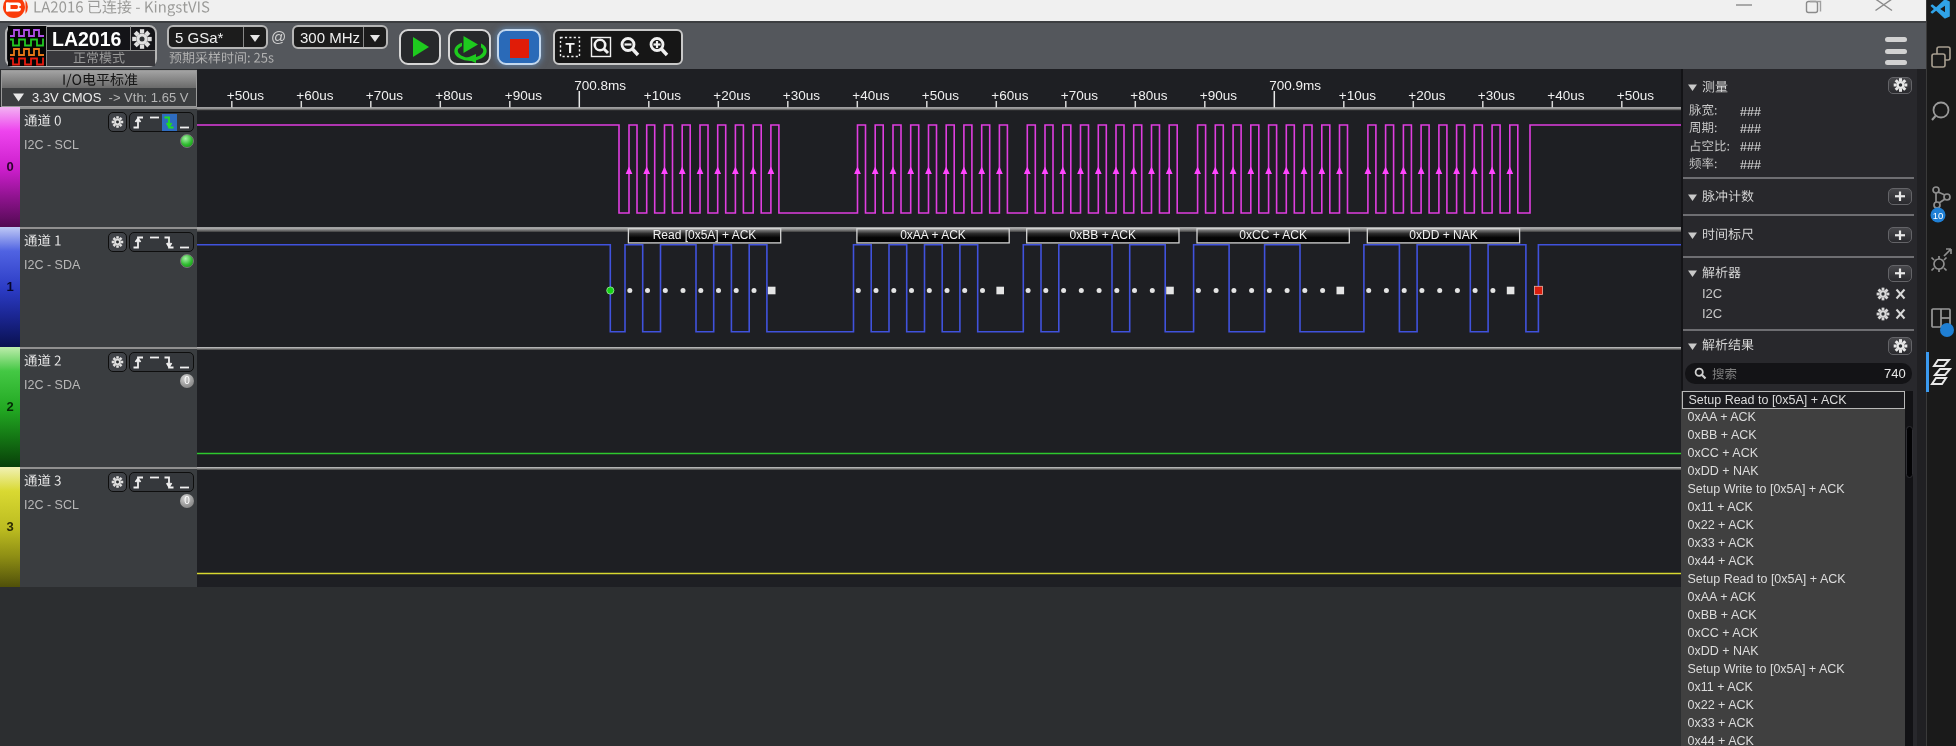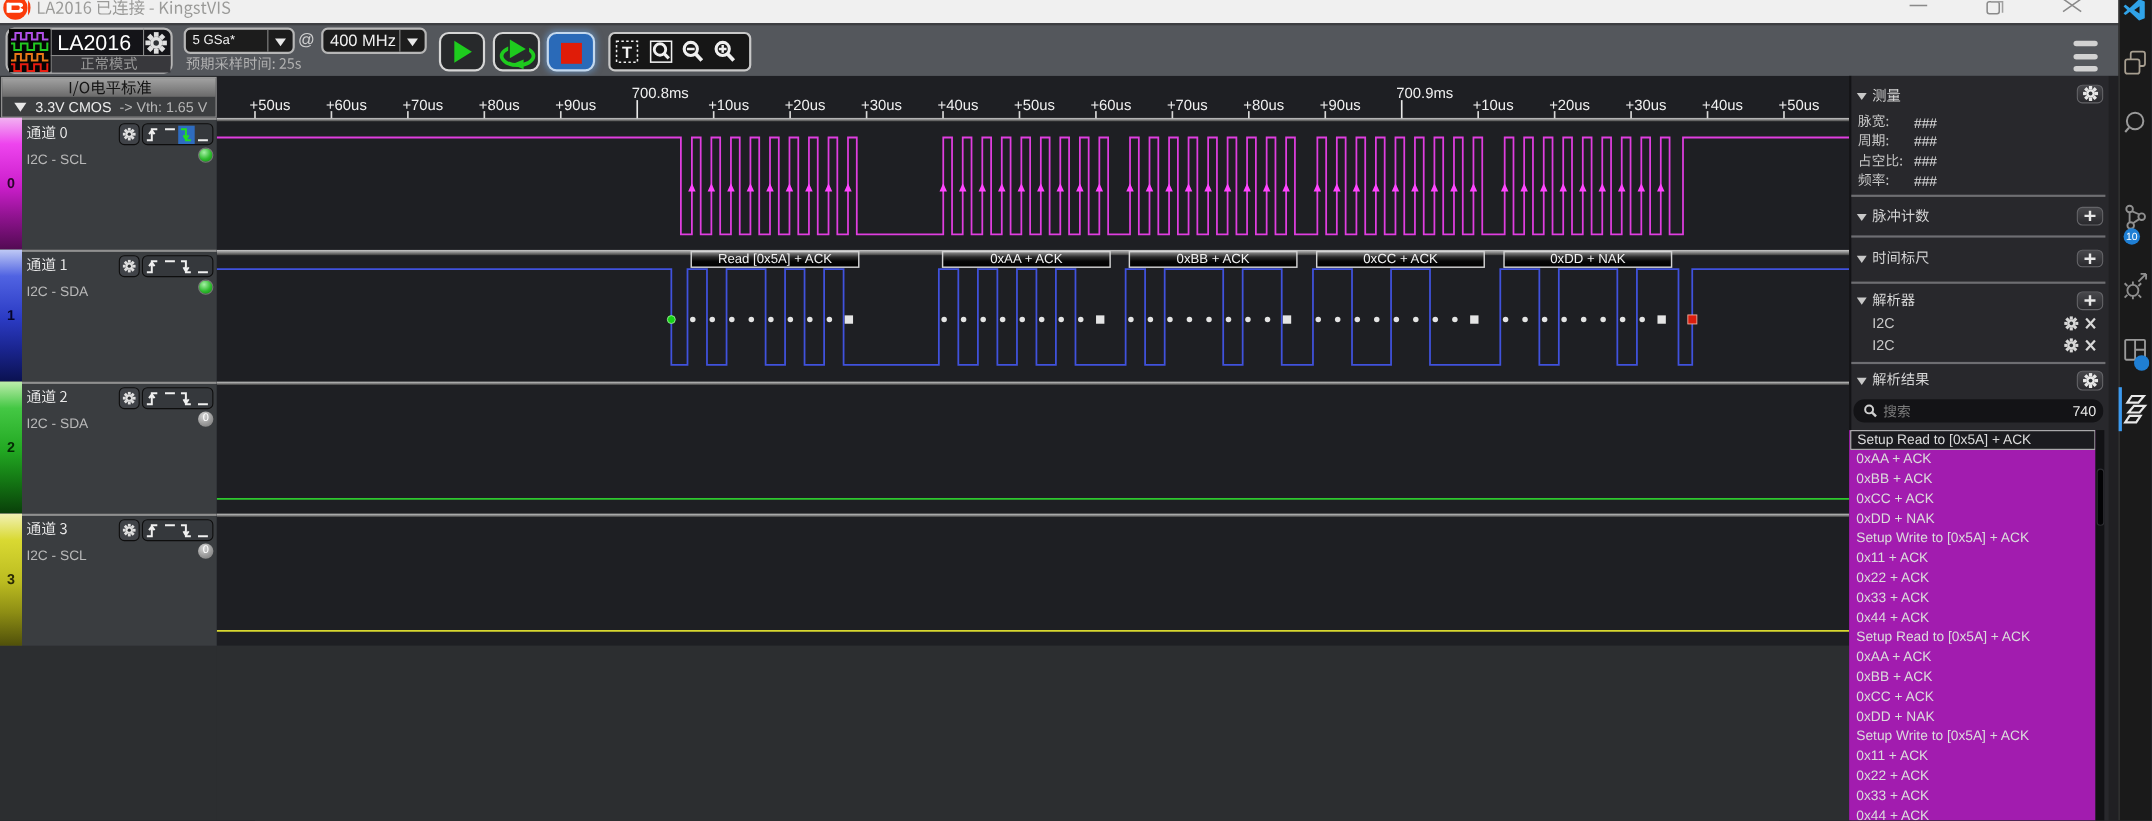--- a/index.html
+++ b/index.html
@@ -27,44 +27,44 @@
 <div class="abs" style="left:130px;top:26px;width:1px;height:24px;background:#8a8a8a"></div>
 <svg class="abs" style="left:8px;top:26px" width="38" height="40" viewBox="0 0 38 40">
 <rect width="38" height="40" fill="#050505"></rect>
 <g fill="none" stroke-width="1.8">
 <path d="M2 10 h4 v-6 h5 v6 h5 v-6 h5 v6 h5 v-6 h5 v6 h5" stroke="#b050e8"></path>
 <path d="M2 13.5 h3 v6 h6 v-6 h6 v6 h6 v-6 h6 v6 h6 v-6 h1" stroke="#22c822"></path>
 <path d="M2 29 h4 v-6 h5 v6 h5 v-6 h5 v6 h5 v-6 h5 v6 h5" stroke="#e87818"></path>
 <path d="M2 32.5 h3 v6 h6 v-6 h6 v6 h6 v-6 h6 v6 h6 v-6 h1" stroke="#e81c10"></path>
 </g>
   </svg>
-<div class="abs" style="left:52px;top:28px;width:80px;height:22px;color:#fff;font-size:19.5px;font-weight:normal">LA2016</div>
+<div class="abs" style="left:52px;top:28px;width:80px;height:22px;color:#fff;font-size:19.5px;font-weight:bold">LA2016</div>
 <svg class="abs" style="left:131px;top:29px" width="22" height="20" viewBox="0 0 22 20">
     <g fill="#e0e0e0">
       <rect x="16.4" y="7.9" width="4.3" height="4.3" transform="rotate(0 18.6 10.0)"></rect>
       <rect x="14.2" y="13.2" width="4.3" height="4.3" transform="rotate(45 16.3 15.3)"></rect>
       <rect x="8.9" y="15.4" width="4.3" height="4.3" transform="rotate(90 11.0 17.6)"></rect>
       <rect x="3.5" y="13.2" width="4.3" height="4.3" transform="rotate(135 5.7 15.3)"></rect>
       <rect x="1.3" y="7.9" width="4.3" height="4.3" transform="rotate(180 3.4 10.0)"></rect>
       <rect x="3.5" y="2.5" width="4.3" height="4.3" transform="rotate(225 5.7 4.7)"></rect>
       <rect x="8.9" y="0.3" width="4.3" height="4.3" transform="rotate(270 11.0 2.4)"></rect>
       <rect x="14.2" y="2.5" width="4.3" height="4.3" transform="rotate(315 16.3 4.7)"></rect>
       <circle cx="11" cy="10" r="5.6"></circle>
     </g>
     <circle cx="11" cy="10" r="2.5" fill="#2e3134"></circle>
   </svg>
 <div class="abs" style="left:167px;top:25px;width:101px;height:24px;background:#1c1c1c;border:2px solid #b6b6b6;border-radius:6px"></div>
-<div class="abs" style="left:175px;top:29px;color:#f0f0f0;font-size:12px">5 GSa*</div>
+<div class="abs" style="left:175px;top:29px;color:#f0f0f0;font-size:15px">5 GSa*</div>
 <div class="abs" style="left:243px;top:27px;width:1px;height:20px;background:#888"></div>
 <svg class="abs" style="left:248px;top:33px" width="14" height="10">
     <path d="M2 2 L12 2 L7 9 Z" fill="#e8e8e8"></path>
   </svg>
 <div class="abs" style="left:271px;top:28px;color:#d0d0d0;font-size:15px">@</div>
 <div class="abs" style="left:292px;top:25px;width:96px;height:24px;background:#1c1c1c;border:2px solid #b6b6b6;border-radius:6px"></div>
-<div class="abs" style="left:300px;top:29px;color:#f0f0f0;font-size:15px">400 MHz</div>
+<div class="abs" style="left:300px;top:29px;color:#f0f0f0;font-size:15px">300 MHz</div>
 <div class="abs" style="left:363px;top:27px;width:1px;height:20px;background:#888"></div>
 <svg class="abs" style="left:368px;top:33px" width="14" height="10">
     <path d="M2 2 L12 2 L7 9 Z" fill="#e8e8e8"></path>
   </svg>
 <div class="abs" style="left:399px;top:29px;width:42px;height:36px;background:#27292b;border:2px solid #d6d6d6;border-radius:9px"></div>
 <svg class="abs" style="left:411px;top:36px" width="20" height="22">
     <path d="M2 1 L18 11 L2 21 Z" fill="#1ecb1e"></path>
   </svg>
 <div class="abs" style="left:448px;top:29px;width:43px;height:36px;background:#27292b;border:2px solid #d6d6d6;border-radius:9px"></div>
 <svg class="abs" style="left:452px;top:32px" width="37" height="31" viewBox="0 0 37 31">
@@ -477,21 +477,21 @@
       <circle cx="11" cy="10" r="5.8"></circle>
     </g>
     <circle cx="11" cy="10" r="2.6" fill="#2e3134"></circle>
   </svg>
 <div class="abs" style="left:1685px;top:363px;width:227px;height:20.5px;background:#131316;border-radius:10px"></div>
 <svg class="abs" style="left:1694px;top:367px" width="13" height="13">
     <circle cx="5.2" cy="5.2" r="3.6" fill="none" stroke="#cfcfcf" stroke-width="1.8"></circle>
     <line x1="7.8" y1="7.8" x2="11.5" y2="11.5" stroke="#cfcfcf" stroke-width="2.2"></line>
   </svg>
 <div class="abs" style="left:1884px;top:366px;font-size:13px;color:#e8e8e8">740</div>
-<div class="abs" style="left:1681px;top:390.5px;width:224px;height:355.5px;background:#a21caf;overflow:hidden">
+<div class="abs" style="left:1681px;top:390.5px;width:224px;height:355.5px;background:#404040;overflow:hidden">
     <div style="position:absolute;left:0.5px;top:0px;width:223px;height:18px;border:1px solid #b8b8b8;background:#1b1b1f;color:#dcdcdc;font-size:12.5px;line-height:17px;padding-left:6px;white-space:nowrap">Setup Read to [0x5A] + ACK</div>
     <div style="position:absolute;left:0.5px;top:18px;width:223px;height:18px;color:#dcdcdc;font-size:12.5px;line-height:17px;padding-left:6px;white-space:nowrap">0xAA + ACK</div>
     <div style="position:absolute;left:0.5px;top:36px;width:223px;height:18px;color:#dcdcdc;font-size:12.5px;line-height:17px;padding-left:6px;white-space:nowrap">0xBB + ACK</div>
     <div style="position:absolute;left:0.5px;top:54px;width:223px;height:18px;color:#dcdcdc;font-size:12.5px;line-height:17px;padding-left:6px;white-space:nowrap">0xCC + ACK</div>
     <div style="position:absolute;left:0.5px;top:72px;width:223px;height:18px;color:#dcdcdc;font-size:12.5px;line-height:17px;padding-left:6px;white-space:nowrap">0xDD + NAK</div>
     <div style="position:absolute;left:0.5px;top:90px;width:223px;height:18px;color:#dcdcdc;font-size:12.5px;line-height:17px;padding-left:6px;white-space:nowrap">Setup Write to [0x5A] + ACK</div>
     <div style="position:absolute;left:0.5px;top:108px;width:223px;height:18px;color:#dcdcdc;font-size:12.5px;line-height:17px;padding-left:6px;white-space:nowrap">0x11 + ACK</div>
     <div style="position:absolute;left:0.5px;top:126px;width:223px;height:18px;color:#dcdcdc;font-size:12.5px;line-height:17px;padding-left:6px;white-space:nowrap">0x22 + ACK</div>
     <div style="position:absolute;left:0.5px;top:144px;width:223px;height:18px;color:#dcdcdc;font-size:12.5px;line-height:17px;padding-left:6px;white-space:nowrap">0x33 + ACK</div>
     <div style="position:absolute;left:0.5px;top:162px;width:223px;height:18px;color:#dcdcdc;font-size:12.5px;line-height:17px;padding-left:6px;white-space:nowrap">0x44 + ACK</div>

